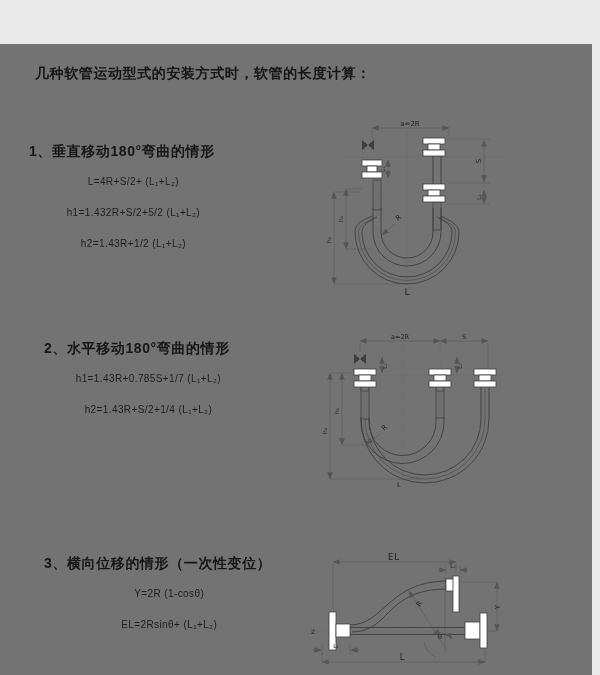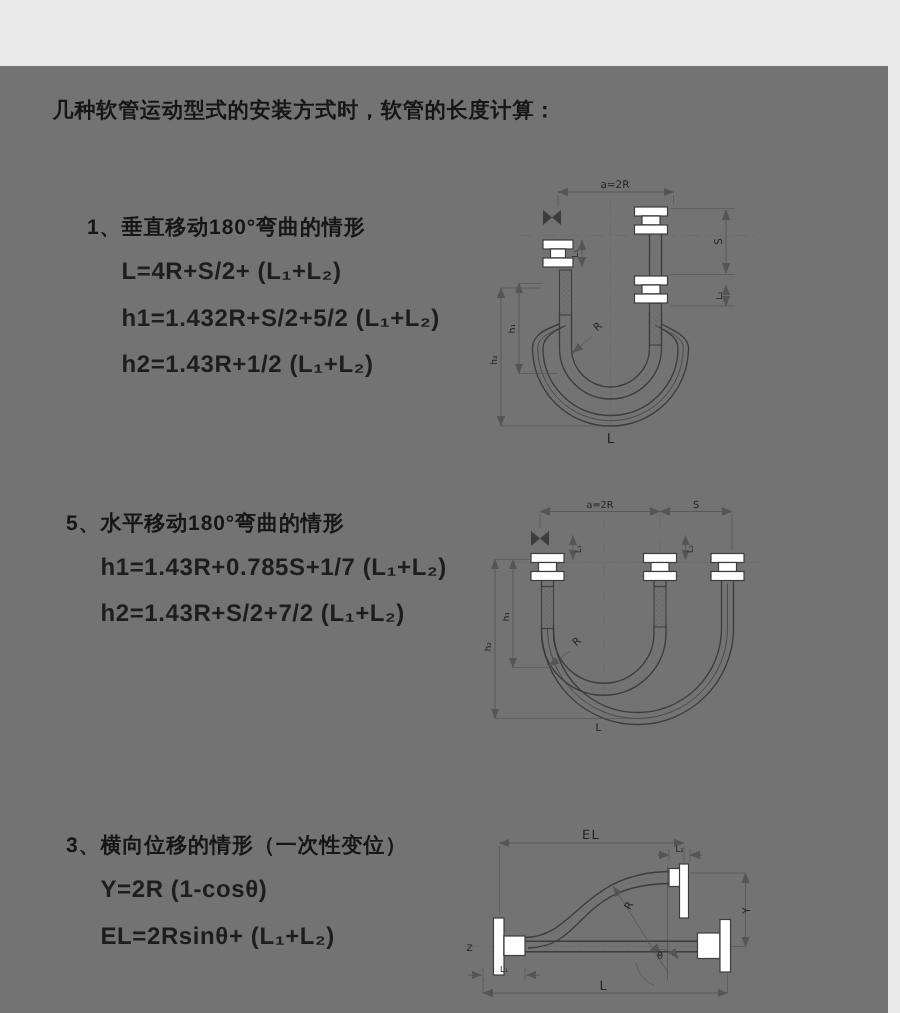--- a/index.html
+++ b/index.html
@@ -7,50 +7,50 @@
     position:relative;width:592px;height:675px;background:#737373;
     font-family:"Liberation Sans","DejaVu Sans",sans-serif;overflow:hidden;margin-top:44px;
   }
   .title{
     position:absolute;left:35px;top:21px;font-size:14px;font-weight:bold;
     color:#161616;letter-spacing:.6px;white-space:nowrap;
   }
   .sec{position:absolute;color:#161616;}
   .sec .heading{font-size:14px;font-weight:bold;letter-spacing:.6px;white-space:nowrap;}
   .sec .formula{
-    font-size:16px;font-weight:bold;color:#1d1d1d;letter-spacing:.4px;
-    margin-top:11px;padding-left:23px;white-space:nowrap;height:20px;line-height:20px;
+    font-size:10px;font-weight:normal;color:#1d1d1d;letter-spacing:.4px;
+    margin-top:11px;padding-left:23px;white-space:nowrap;height:20px;line-height:20px;text-align:center;
   }
   .diag{position:absolute;}
   svg text{font-family:"DejaVu Sans","Liberation Sans",sans-serif;fill:#232323;}
   .draw{stroke:#3d3d3d;fill:none;stroke-width:.9;}
   .thin{stroke:#3d3d3d;fill:none;stroke-width:.5;}
   .cl{stroke:#6b6b6b;fill:none;stroke-width:.55;stroke-dasharray:9 2.5 2 2.5;}
   .dim{stroke:#555;fill:none;stroke-width:.55;}
   .ext{stroke:#555;fill:none;stroke-width:.45;}
   .fl{fill:#ffffff;stroke:#3d3d3d;stroke-width:.8;}
 </style>
 </head>
 <body>
 
 <div class="page">
 
   <div class="title">几种软管运动型式的安装方式时，软管的长度计算：</div>
 
-  <div class="sec" style="left:58px;top:99px;">
+  <div class="sec" style="left:29px;top:99px;">
     <div class="heading">1、垂直移动180°弯曲的情形</div>
     <div class="formula">L=4R+S/2+ (L₁+L₂)</div>
     <div class="formula">h1=1.432R+S/2+5/2 (L₁+L₂)</div>
     <div class="formula">h2=1.43R+1/2 (L₁+L₂)</div>
   </div>
 
   <div class="sec" style="left:44px;top:296px;">
-    <div class="heading">5、水平移动180°弯曲的情形</div>
+    <div class="heading">2、水平移动180°弯曲的情形</div>
     <div class="formula">h1=1.43R+0.785S+1/7 (L₁+L₂)</div>
-    <div class="formula">h2=1.43R+S/2+7/2 (L₁+L₂)</div>
+    <div class="formula">h2=1.43R+S/2+1/4 (L₁+L₂)</div>
   </div>
 
   <div class="sec" style="left:44px;top:511px;">
     <div class="heading">3、横向位移的情形（一次性变位）</div>
     <div class="formula">Y=2R (1-cosθ)</div>
     <div class="formula">EL=2Rsinθ+ (L₁+L₂)</div>
   </div>
 
   <svg class="diag" style="left:312px;top:70px;" width="230" height="190" viewBox="0 0 230 190">
     <defs>

